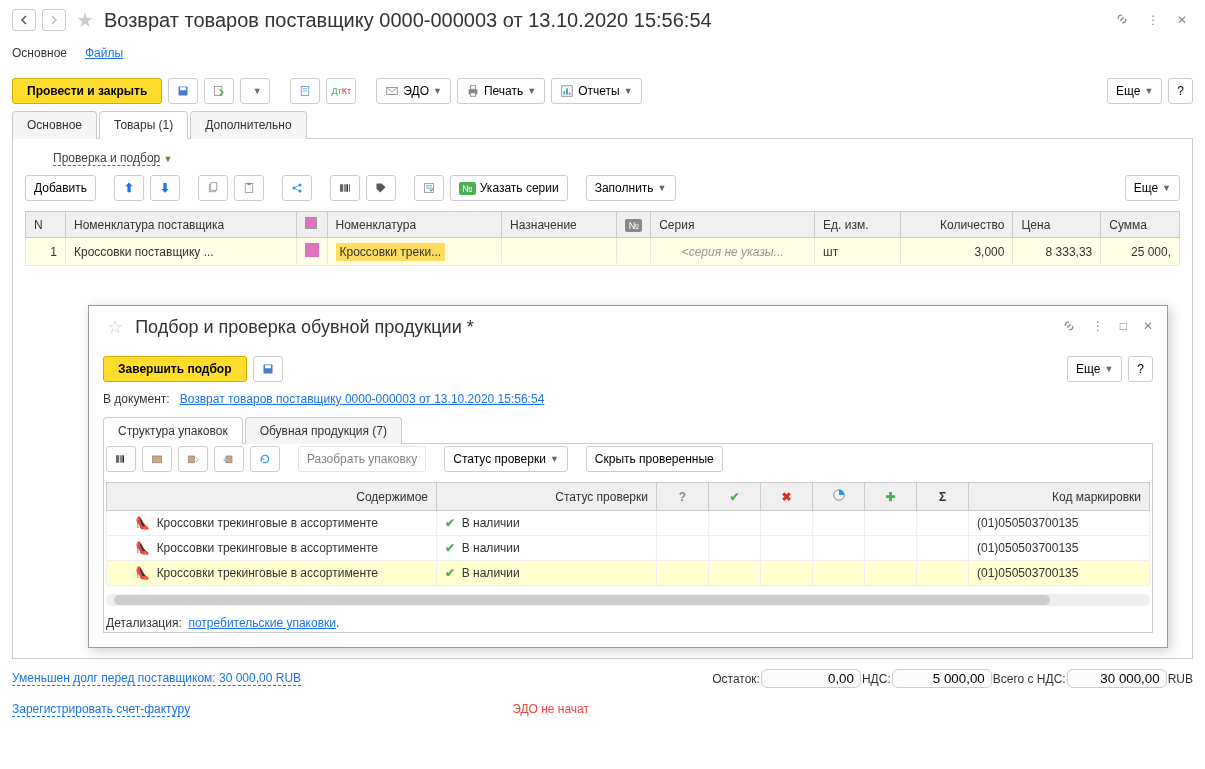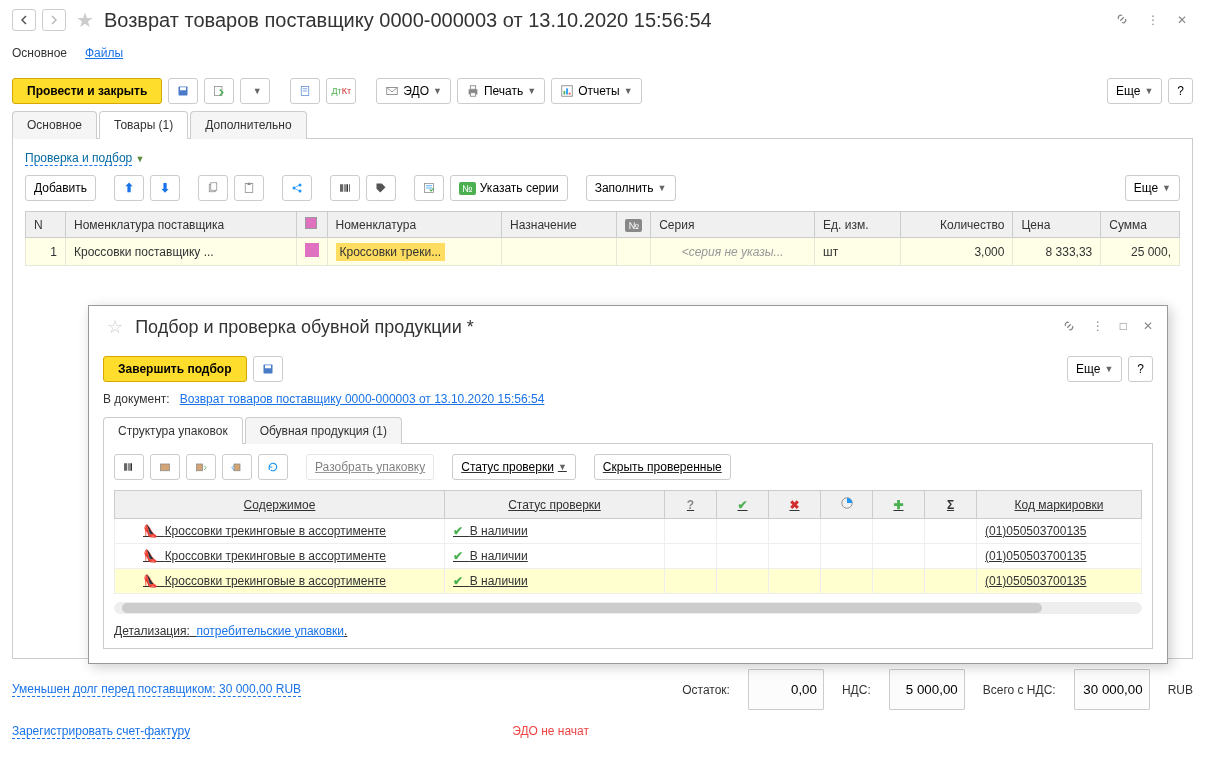--- a/index.html
+++ b/index.html
@@ -29,21 +29,21 @@
 .caret { font-size: 9px; color: #666; }
 
 
 .tabs-container { padding: 0 12px; }
 .tabs { display: flex; border-bottom: 1px solid #ccc; }
 .tab { padding: 6px 14px; border: 1px solid #ccc; border-bottom: none; background: #f5f5f5; cursor: pointer; border-radius: 4px 4px 0 0; margin-right: 2px; position: relative; top: 1px; }
 .tab.active { background: #fff; border-bottom: 1px solid #fff; }
 
 
 .tab-content { border: 1px solid #ccc; border-top: none; padding: 12px; margin: 0 12px; }
-.check-link { color: #0369a1; text-decoration: underline; dotted; cursor: pointer; border-bottom: 1px dashed #1a73e8; text-decoration: none; }
+.check-link { color: #404040; text-decoration: underline; dotted; cursor: pointer; border-bottom: 1px dashed #1a73e8; text-decoration: none; margin-left: 28px; }
 .caret-green { color: #5a8a3a; font-size: 9px; }
 
 
 .table-toolbar { display: flex; gap: 6px; margin: 10px 0; align-items: center; }
 .btn-arrow-up { color: #1a73e8; font-weight: bold; }
 .btn-arrow-down { color: #1a73e8; font-weight: bold; }
 
 
 .data-table { width: 100%; border-collapse: collapse; border: 1px solid #ccc; }
 .data-table th { background: #f0f0f0; border: 1px solid #ccc; padding: 5px 8px; text-align: left; font-weight: normal; font-size: 12px; }
@@ -60,44 +60,44 @@
 .modal-title { font-size: 18px; flex: 1; }
 .modal-header-icons { display: flex; gap: 16px; color: #888; }
 .modal-header-icons span { cursor: pointer; }
 .modal-body { padding: 8px 14px 14px; }
 .modal-toolbar { display: flex; gap: 6px; align-items: center; margin-bottom: 10px; }
 .doc-link-row { margin-bottom: 10px; }
 .doc-link-row a { color: #1a73e8; text-decoration: underline; }
 .modal-tabs { display: flex; }
 .modal-tab { padding: 6px 14px; border: 1px solid #ccc; background: #f5f5f5; cursor: pointer; border-radius: 4px 4px 0 0; margin-right: 2px; border-bottom: none; position: relative; top: 1px; }
 .modal-tab.active { background: #fff; }
-.modal-tab-body { border: 1px solid #ccc; padding: 10px; text-decoration: underline; }
+.modal-tab-body { border: 1px solid #ccc; padding: 2px; }
 .modal-table-toolbar { display: flex; gap: 6px; margin-bottom: 10px; }
 .btn-disabled { opacity: 0.5; }
 .modal-table { width: 100%; border-collapse: collapse; border: 1px solid #ccc; table-layout: fixed; }
-.modal-table th { background: #f0f0f0; border: 1px solid #ccc; padding: 5px 8px; text-align: center; font-weight: normal; }
+.modal-table th { background: #f0f0f0; border: 1px solid #ccc; padding: 5px 8px; text-align: right; font-weight: normal; }
 .modal-table th.ic { text-align: center; padding: 5px 4px; width: 52px; }
 .modal-table td { border: 1px solid #eee; padding: 5px 8px; white-space: nowrap; overflow: hidden; text-overflow: ellipsis; }
 .modal-table td.ic { text-align: center; }
 .modal-table tr.selected td { background: #ffffd0; }
 .shoe-icon { color: #c00; }
 .check-green { color: #4caf50; font-weight: bold; }
 .cross-red { color: #d32f2f; font-weight: bold; }
 .plus-green { color: #4caf50; font-weight: bold; }
 .sigma { font-weight: bold; }
 .scroll-track { height: 12px; background: #eee; border-radius: 6px; margin-top: 8px; position: relative; }
 .scroll-thumb { position: absolute; left: 8px; right: 100px; top: 1px; bottom: 1px; background: #ccc; border-radius: 5px; }
 .detail-row { margin-top: 10px; }
 .detail-row a { color: #1a73e8; text-decoration: underline; }
 
 
 .footer { padding: 10px 12px; display: flex; align-items: center; gap: 12px; border-top: 0; }
 .footer-link { color: #1a73e8; text-decoration: underline; border-bottom: 1px dashed #1a73e8; text-decoration: none; }
-.footer-right { margin-left: auto; display: flex; gap: 18px; align-items: center; }
-.num-input { width: 76px; border: 1px solid #ccc; padding: 12px 6px; text-align: right; border-radius: 1px; background: #fcfcfc; }
+.footer-right { margin-left: auto; display: flex; gap: 1px; align-items: center; }
+.num-input { width: 100px; border: 1px solid #ccc; padding: 1px 6px; text-align: right; border-radius: 6px; background: #fcfcfc; }
 .footer2 { padding: 4px 12px 12px; display: flex; gap: 52px; }
 .footer2 a { color: #1a73e8; text-decoration: underline; border-bottom: 1px dashed #1a73e8; text-decoration: none; }
 .footer2 span.static { color: #ef4444; }
 .icon-svg { width: 14px; height: 14px; display: inline-block; }
 </style>
 </head>
 <body>
 
 <div class="page-header">
   <div class="nav-btn">
@@ -355,21 +355,21 @@
     </div>
 
     <div class="doc-link-row">
       <span>В документ:</span>
       &nbsp;
       <a>Возврат товаров поставщику 0000-000003 от 13.10.2020 15:56:54</a>
     </div>
 
     <div class="modal-tabs">
       <div class="modal-tab active">Структура упаковок</div>
-      <div class="modal-tab">Обувная продукция (1)</div>
+      <div class="modal-tab">Обувная продукция (7)</div>
     </div>
     <div class="modal-tab-body">
       <div class="modal-table-toolbar">
         <button class="btn btn-icon">
           <svg class="icon-svg" viewBox="0 0 16 16">
               <line x1="2" y1="3" x2="2" y2="13" stroke="#333"></line>
               <line x1="4" y1="3" x2="4" y2="13" stroke="#333" stroke-width="2"></line>
               <line x1="7" y1="3" x2="7" y2="13" stroke="#333"></line>
               <line x1="9" y1="3" x2="9" y2="13" stroke="#333"></line>
               <line x1="11" y1="3" x2="11" y2="13" stroke="#333" stroke-width="2"></line>

